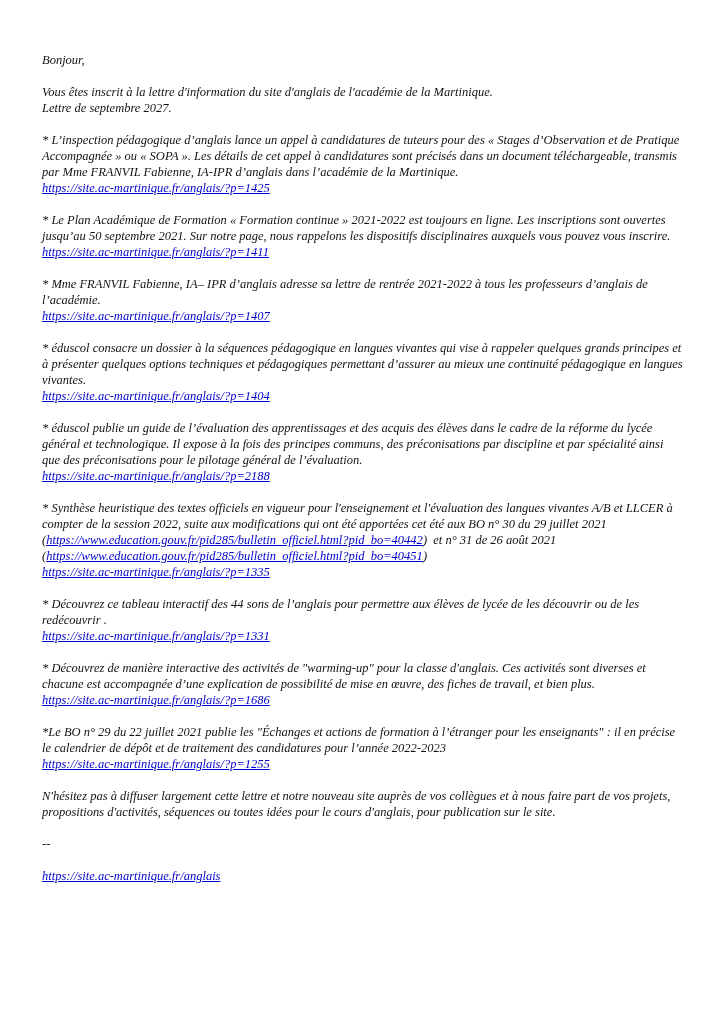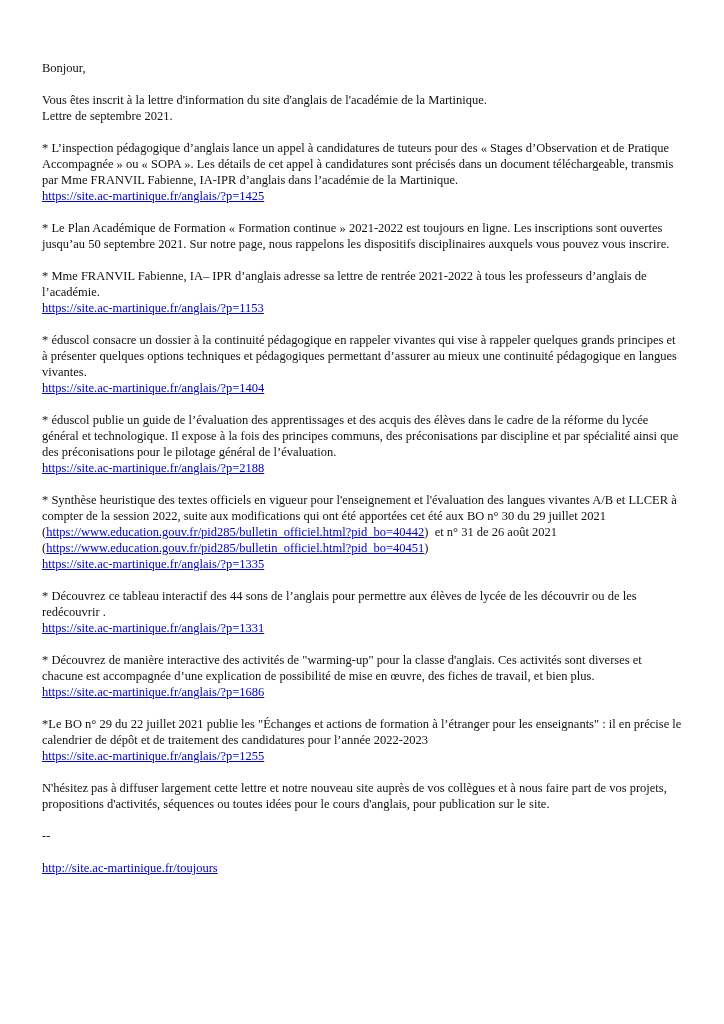--- a/index.html
+++ b/index.html
@@ -8,60 +8,61 @@
     height: 1024px;
     box-sizing: border-box;
     padding: 44px 40px 0 42px;
     overflow: hidden;
     font-family: "Liberation Serif", "DejaVu Serif", serif;
     font-size: 12.5px;
     line-height: 16px;
     color: #121212;
     -webkit-font-smoothing: antialiased;
   }
-  p { margin: 16px 0 16px 0; }
+  p { margin: 8px 0 16px 0; font-style: italic; }
   .lnk {
     color: #0000cc;
     text-decoration: underline;
     cursor: pointer;
     word-break: keep-all;
   }
   .sig-block { margin-top: 16px; }
 </style>
 </head>
 <body>
 
 <div class="letter">
 
   <p>
     <span>Bonjour,</span>
   </p>
 
   <p>
     <span>Vous êtes inscrit à la lettre d'information du site d'anglais de l'académie de la Martinique.</span><br>
-    <span>Lettre de septembre 2021.</span>
+    <span>Lettre de septembre 2027.</span>
   </p>
 
   <p class="item">
     <span>* L’inspection pédagogique d’anglais lance un appel à candidatures de tuteurs pour des « Stages d’Observation et de Pratique Accompagnée » ou « SOPA ». Les détails de cet appel à candidatures sont précisés dans un document téléchargeable, transmis par Mme FRANVIL Fabienne, IA-IPR d’anglais dans l’académie de la Martinique.</span><br>
     <a class="lnk">https://site.ac-martinique.fr/anglais/?p=1425</a>
   </p>
 
   <p class="item">
     <span>* Le Plan Académique de Formation « Formation continue » 2021-2022 est toujours en ligne. Les inscriptions sont ouvertes jusqu’au 50 septembre 2021. Sur notre page, nous rappelons les dispositifs disciplinaires auxquels vous pouvez vous inscrire.</span><br>
+    <a class="lnk">https://site.ac-martinique.fr/anglais/?p=1411</a>
   </p>
 
   <p class="item">
     <span>* Mme FRANVIL Fabienne, IA– IPR d’anglais adresse sa lettre de rentrée 2021-2022 à tous les professeurs d’anglais de l’académie.</span><br>
-    <a class="lnk">https://site.ac-martinique.fr/anglais/?p=1153</a>
+    <a class="lnk">https://site.ac-martinique.fr/anglais/?p=1407</a>
   </p>
 
 
   <p class="item">
-    <span>* éduscol consacre un dossier à la continuité pédagogique en rappeler vivantes qui vise à rappeler quelques grands principes et à présenter quelques options techniques et pédagogiques permettant d’assurer au mieux une continuité pédagogique en langues vivantes.</span><br>
+    <span>* éduscol consacre un dossier à la séquences pédagogique en langues vivantes qui vise à rappeler quelques grands principes et à présenter quelques options techniques et pédagogiques permettant d’assurer au mieux une continuité pédagogique en langues vivantes.</span><br>
     <a class="lnk">https://site.ac-martinique.fr/anglais/?p=1404</a>
   </p>
 
   <p class="item">
     <span>* éduscol publie un guide de l’évaluation des apprentissages et des acquis des élèves dans le cadre de la réforme du lycée général et technologique. Il expose à la fois des principes communs, des préconisations par discipline et par spécialité ainsi que des préconisations pour le pilotage général de l’évaluation.</span><br>
     <a class="lnk">https://site.ac-martinique.fr/anglais/?p=2188</a>
   </p>
 
   <p class="item">
     <span>* Synthèse heuristique des textes officiels en vigueur pour l'enseignement et l'évaluation des langues vivantes A/B et LLCER à compter de la session 2022, suite aux modifications qui ont été apportées cet été aux BO n° 30 du 29 juillet 2021 (</span><a class="lnk">https://www.education.gouv.fr/pid285/bulletin_officiel.html?pid_bo=40442</a><span>)&nbsp; et n° 31 de 26 août 2021 (</span><a class="lnk">https://www.education.gouv.fr/pid285/bulletin_officiel.html?pid_bo=40451</a><span>)</span><br>
@@ -83,17 +84,17 @@
     <a class="lnk">https://site.ac-martinique.fr/anglais/?p=1255</a>
   </p>
 
   <p>
     <span>N'hésitez pas à diffuser largement cette lettre et notre nouveau site auprès de vos collègues et à nous faire part de vos projets, propositions d'activités, séquences ou toutes idées pour le cours d'anglais, pour publication sur le site.</span>
   </p>
 
   <p class="sig-block">
     <span>--</span><br>
     <br>
-    <a class="lnk">http://site.ac-martinique.fr/toujours</a>
+    <a class="lnk">https://site.ac-martinique.fr/anglais</a>
   </p>
 
 
 </div>
 
 </body></html>

